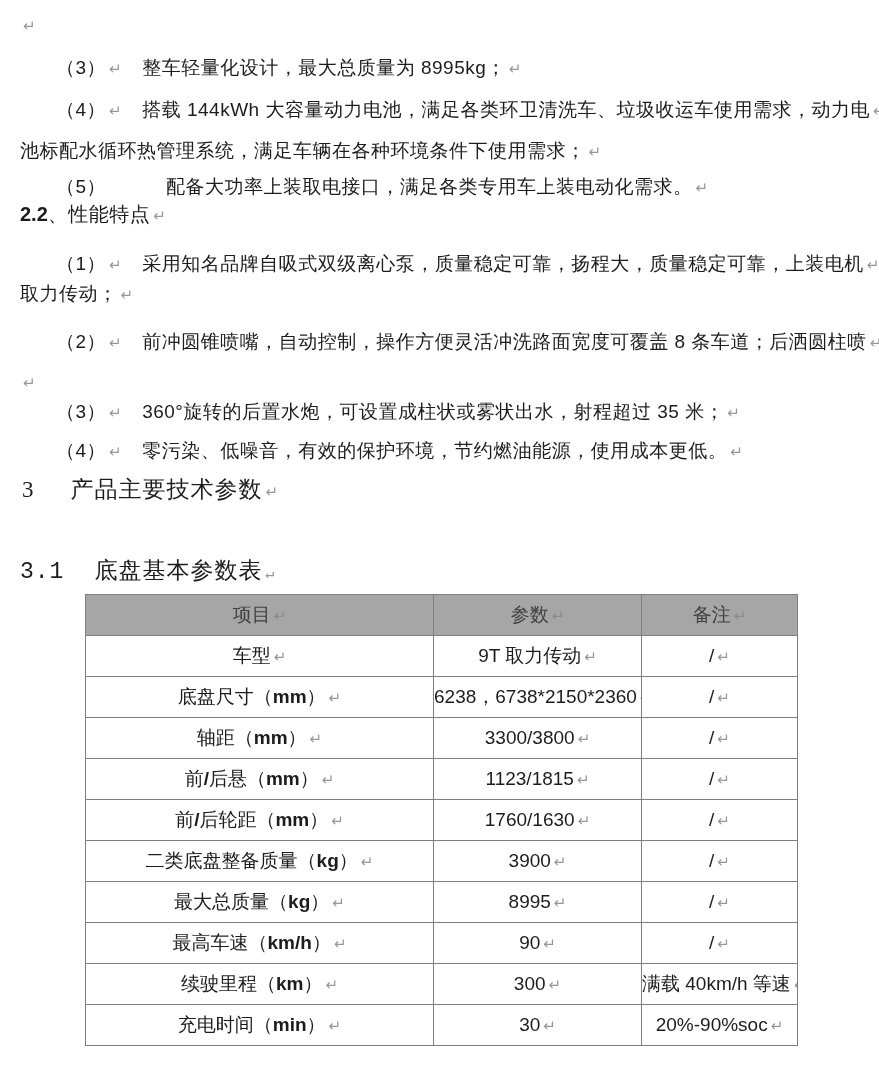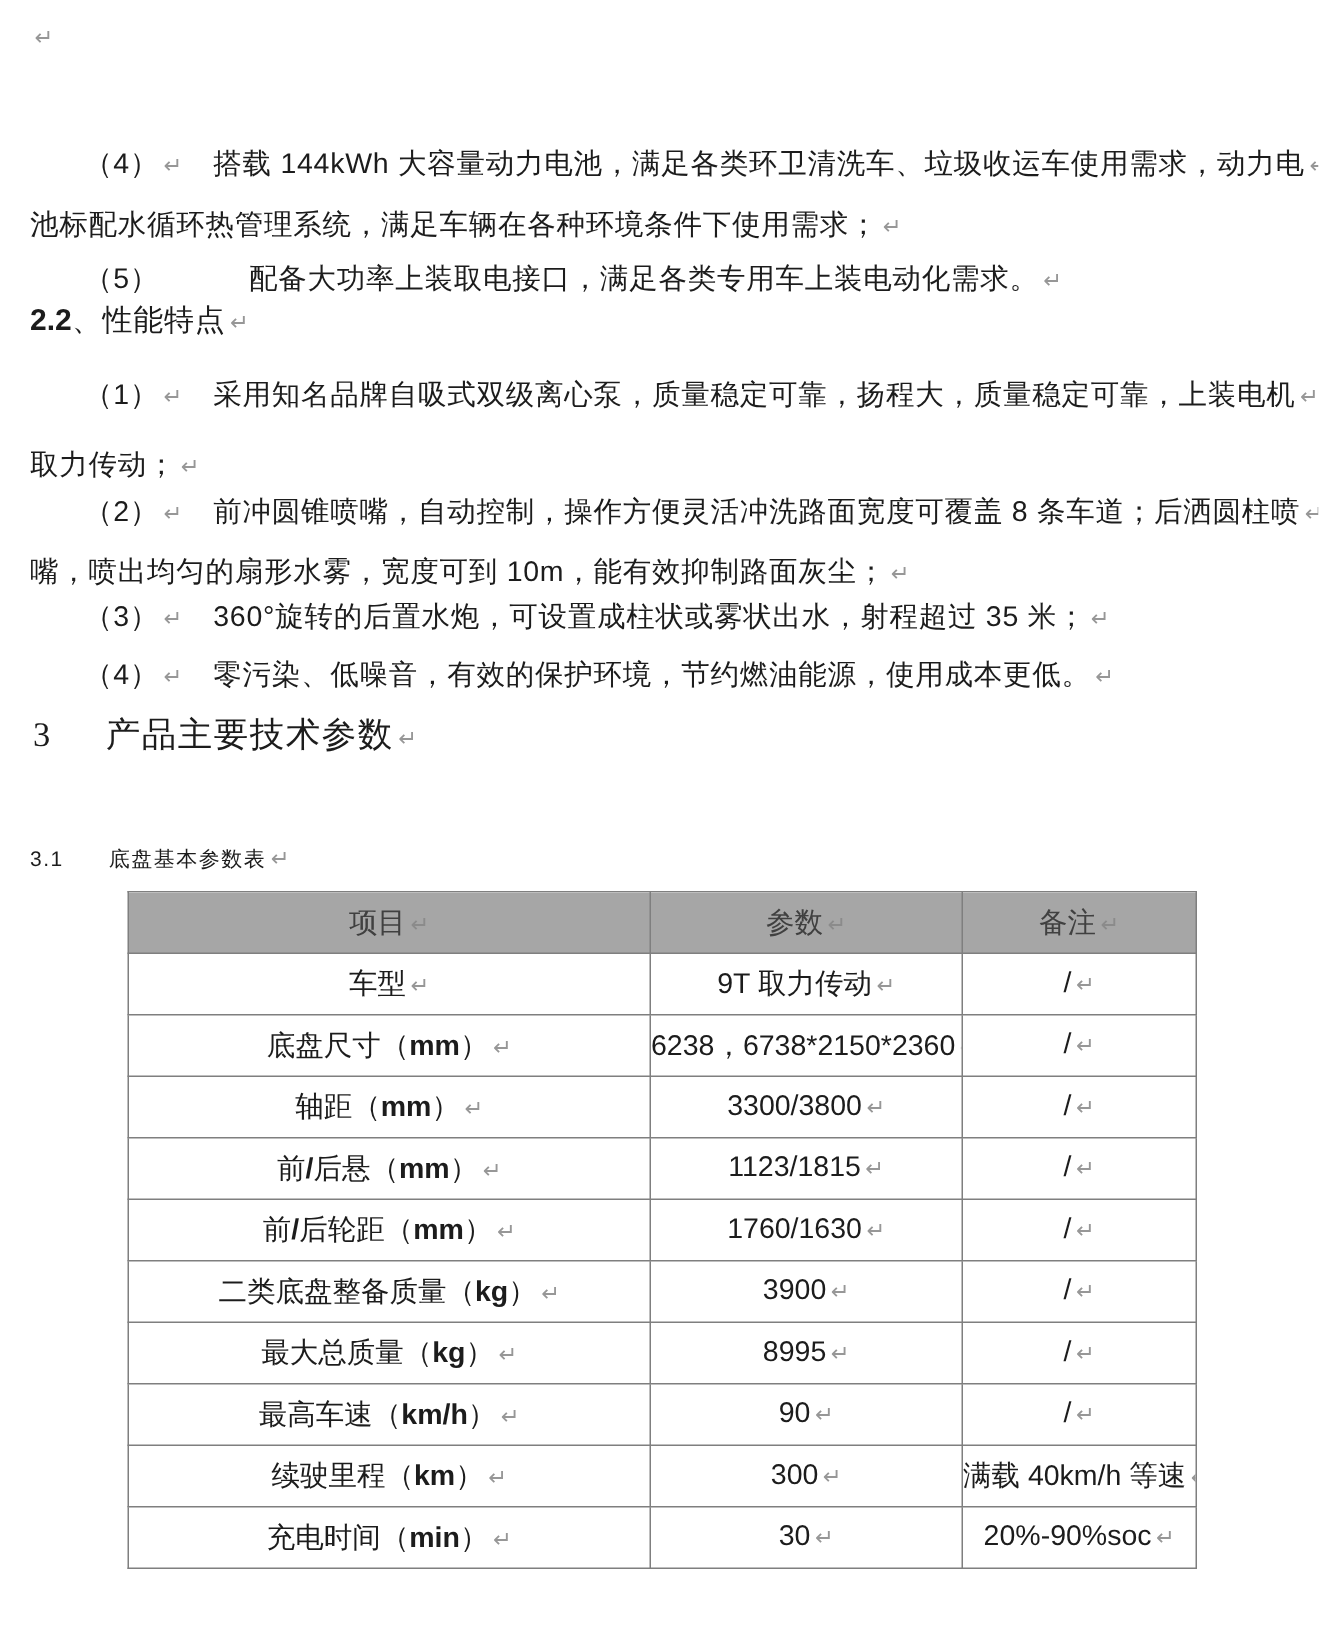--- a/index.html
+++ b/index.html
@@ -27,21 +27,21 @@
   .pmark{
     color:#979797;
     font-size:15px;
     margin-left:3px;
   }
   .pmark::before{content:"↵";}
   .h22{font-size:20px;}
   .h22-num{font-weight:bold;font-family:"Liberation Sans",sans-serif;letter-spacing:0;}
   .h22-title{font-family:"Liberation Serif",serif;}
   .h3{font-size:23px;font-family:"Liberation Serif",serif;letter-spacing:1px;text-align:right;}
-  .h31{font-size:14px;font-family:Liberation Sans, sans-serif;letter-spacing:1px;}
+  .h31{font-size:23px;font-family:Liberation Mono, monospace;letter-spacing:1px;}
   .table-wrap{
     position:absolute;
     left:85px;top:594px;
     width:712px;
   }
   table.params{
     border-collapse:collapse;
     width:100%;
     table-layout:fixed;
     font-size:19px;
@@ -66,48 +66,51 @@
 </style>
 </head>
 <body>
 
 <div class="page">
 
   <div class="line" style="top:14px;">
     <span class="pmark"></span>
   </div>
 
+  <div class="line indent" style="top:57px;">
+    <span>（3）</span><span class="pmark"></span><span class="tab-sm"></span><span>整车轻量化设计，最大总质量为 8995kg；</span><span class="pmark"></span>
+  </div>
 
   <div class="line indent" style="top:99px;">
     <span>（4）</span><span class="pmark"></span><span class="tab-sm"></span><span>搭载 144kWh 大容量动力电池，满足各类环卫清洗车、垃圾收运车使用需求，动力电</span><span class="pmark"></span>
   </div>
   <div class="line" style="top:140px;">
     <span>池标配水循环热管理系统，满足车辆在各种环境条件下使用需求；</span><span class="pmark"></span>
   </div>
 
   <div class="line indent" style="top:176px;">
     <span>（5）</span><span class="tab-lg"></span><span>配备大功率上装取电接口，满足各类专用车上装电动化需求。</span><span class="pmark"></span>
   </div>
 
   <div class="line h22" style="top:203px;">
     <span class="h22-num">2.2</span><span class="h22-title">、性能特点</span><span class="pmark"></span>
   </div>
 
   <div class="line indent" style="top:253px;">
     <span>（1）</span><span class="pmark"></span><span class="tab-sm"></span><span>采用知名品牌自吸式双级离心泵，质量稳定可靠，扬程大，质量稳定可靠，上装电机</span><span class="pmark"></span>
   </div>
-  <div class="line" style="top:300px;">
+  <div class="line" style="top:283px;">
     <span>取力传动；</span><span class="pmark"></span>
   </div>
 
   <div class="line indent" style="top:331px;">
     <span>（2）</span><span class="pmark"></span><span class="tab-sm"></span><span>前冲圆锥喷嘴，自动控制，操作方便灵活冲洗路面宽度可覆盖 8 条车道；后洒圆柱喷</span><span class="pmark"></span>
   </div>
   <div class="line" style="top:371px;">
-    <span>嘴，喷出均匀的扇形水雾，宽度可到 10m，能有效抑制路面灰尘；</span><span class="pmark"></span>
+    <span class="pmark"></span>
   </div>
 
   <div class="line indent" style="top:401px;">
     <span>（3）</span><span class="pmark"></span><span class="tab-sm"></span><span>360°旋转的后置水炮，可设置成柱状或雾状出水，射程超过 35 米；</span><span class="pmark"></span>
   </div>
 
   <div class="line indent" style="top:440px;">
     <span>（4）</span><span class="pmark"></span><span class="tab-sm"></span><span>零污染、低噪音，有效的保护环境，节约燃油能源，使用成本更低。</span><span class="pmark"></span>
   </div>
 

